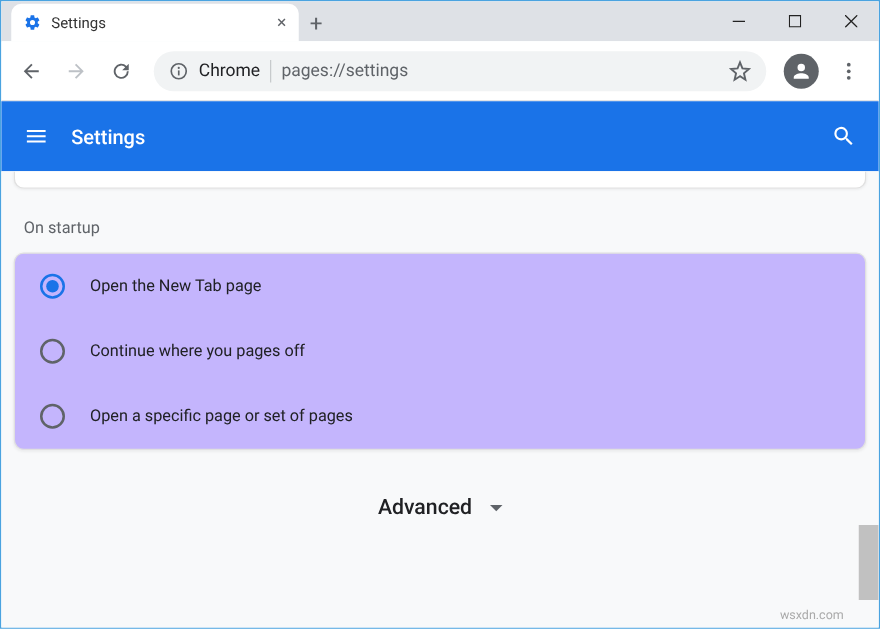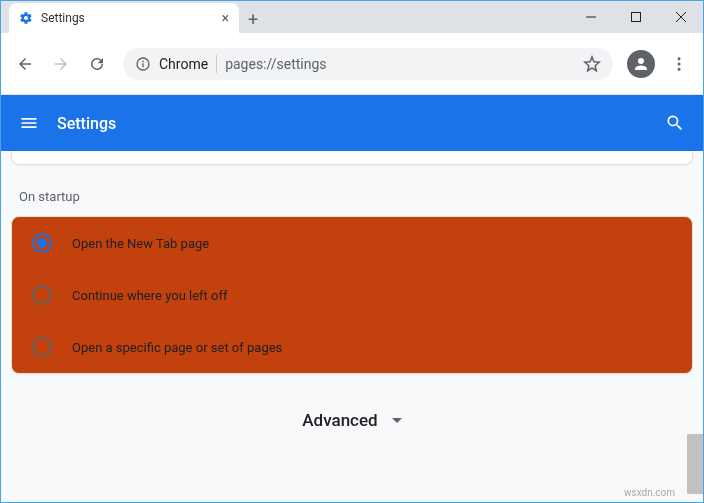--- a/index.html
+++ b/index.html
@@ -8,42 +8,42 @@
     
     .titlebar { height: 32px; background: #dee1e6; display: flex; align-items: flex-end; }
     .tab { display: flex; align-items: center; gap: 8px; background: #fff; height: 30px; border-radius: 8px 8px 0 0; padding: 0 10px; margin-left: 8px; width: 230px; font-size: 12px; color: #333; position: relative; }
     .tab-close { margin-left: auto; color: #606368; font-size: 14px; line-height: 1; cursor: pointer; }
     .new-tab { width: 28px; height: 28px; display: flex; align-items: center; justify-content: center; color: #5f6368; font-size: 18px; cursor: pointer; }
     .window-controls { margin-left: auto; display: flex; align-items: center; height: 32px; }
     .wc { width: 45px; height: 28px; display: flex; align-items: center; justify-content: center; color: #222; }
     .wc svg { width: 10px; height: 10px; }
 
     
-    .toolbar { height: 62px; background: #fff; border-bottom: 1px solid #e1e3e6; display: flex; align-items: center; padding: 0 8px; gap: 4px; }
+    .toolbar { height: 48px; background: #fff; border-bottom: 1px solid #e1e3e6; display: flex; align-items: center; padding: 0 8px; gap: 4px; }
     .nav-btn { width: 32px; height: 32px; border-radius: 16px; display: flex; align-items: center; justify-content: center; color: #5f6368; }
     .nav-btn.disabled { color: #bdc1c6; }
     .omnibox { flex: 1; height: 32px; background: #f1f3f4; border-radius: 16px; display: flex; align-items: center; padding: 0 12px; gap: 8px; font-size: 14px; color: #5f6368; margin: 0 6px; }
     .omni-host { color: #202124; }
     .omni-sep { width: 1px; height: 18px; background: #c7cacc; }
     .omni-path { color: #5f6368; }
     .star { margin-left: auto; color: #5f6368; }
     .avatar { width: 28px; height: 28px; border-radius: 50%; background: #5f6368; display: flex; align-items: center; justify-content: center; margin: 0 4px; }
     .avatar svg { fill: #fff; width: 18px; height: 18px; }
 
     
     .settings-header { height: 56px; background: #1a73e8; display: flex; align-items: center; padding: 0 18px; color: #fff; }
     .menu-icon { color: #fff; margin-right: 18px; }
     .settings-title { font-size: 16px; font-weight: 500; }
     .search-icon { margin-left: auto; color: #fff; }
 
     
     .content { background: #f8f9fa; height: calc(503px - 32px - 46px - 56px - 2px); overflow-y: auto; padding: 0 10px 20px; position: relative; }
     .card-top { background: #fff; border: 1px solid #e0e0e0; border-top: none; border-radius: 0 0 8px 8px; height: 14px; margin-bottom: 24px; box-shadow: 0 1px 2px rgba(0,0,0,0.05); }
     .section-label { font-size: 13px; color: #5f6368; margin: 0 8px 12px; }
-    .card { background: #c2410c; border: 1px solid #e0e0e0; border-radius: 8px; box-shadow: 0 1px 2px rgba(0,0,0,0.05); }
+    .card { background: #c4b5fd; border: 1px solid #e0e0e0; border-radius: 8px; box-shadow: 0 1px 2px rgba(0,0,0,0.05); }
     .radio-row { display: flex; align-items: center; padding: 16px 20px; gap: 20px; cursor: pointer; }
     .radio { width: 20px; height: 20px; border-radius: 50%; border: 2px solid #5f6368; position: relative; flex-shrink: 0; }
     .radio.checked { border-color: #1a73e8; }
     .radio.checked::after { content: ''; position: absolute; width: 10px; height: 10px; background: #1a73e8; border-radius: 50%; top: 3px; left: 3px; }
     .radio-label { font-size: 13px; color: #202124; }
     .advanced { display: flex; align-items: center; justify-content: center; gap: 14px; padding: 36px 0 10px; color: #202124; font-size: 17px; cursor: pointer; font-weight: 500; }
     .chev-down { width: 0; height: 0; border-left: 5px solid transparent; border-right: 5px solid transparent; border-top: 5px solid #5f6368; }
 
     
     .scrollbar-hint { position: absolute; right: 0; bottom: 24px; width: 16px; height: 60px; background: #c1c1c1; }
@@ -151,21 +151,21 @@
 
   <div class="section-label">On startup</div>
 
   <div class="card">
     <div class="radio-row">
       <div class="radio checked"></div>
       <span class="radio-label">Open the New Tab page</span>
     </div>
     <div class="radio-row">
       <div class="radio"></div>
-      <span class="radio-label">Continue where you left off</span>
+      <span class="radio-label">Continue where you pages off</span>
     </div>
     <div class="radio-row">
       <div class="radio"></div>
       <span class="radio-label">Open a specific page or set of pages</span>
     </div>
   </div>
 
   <div class="advanced">
     <span>Advanced</span>
     <span class="chev-down"></span>

